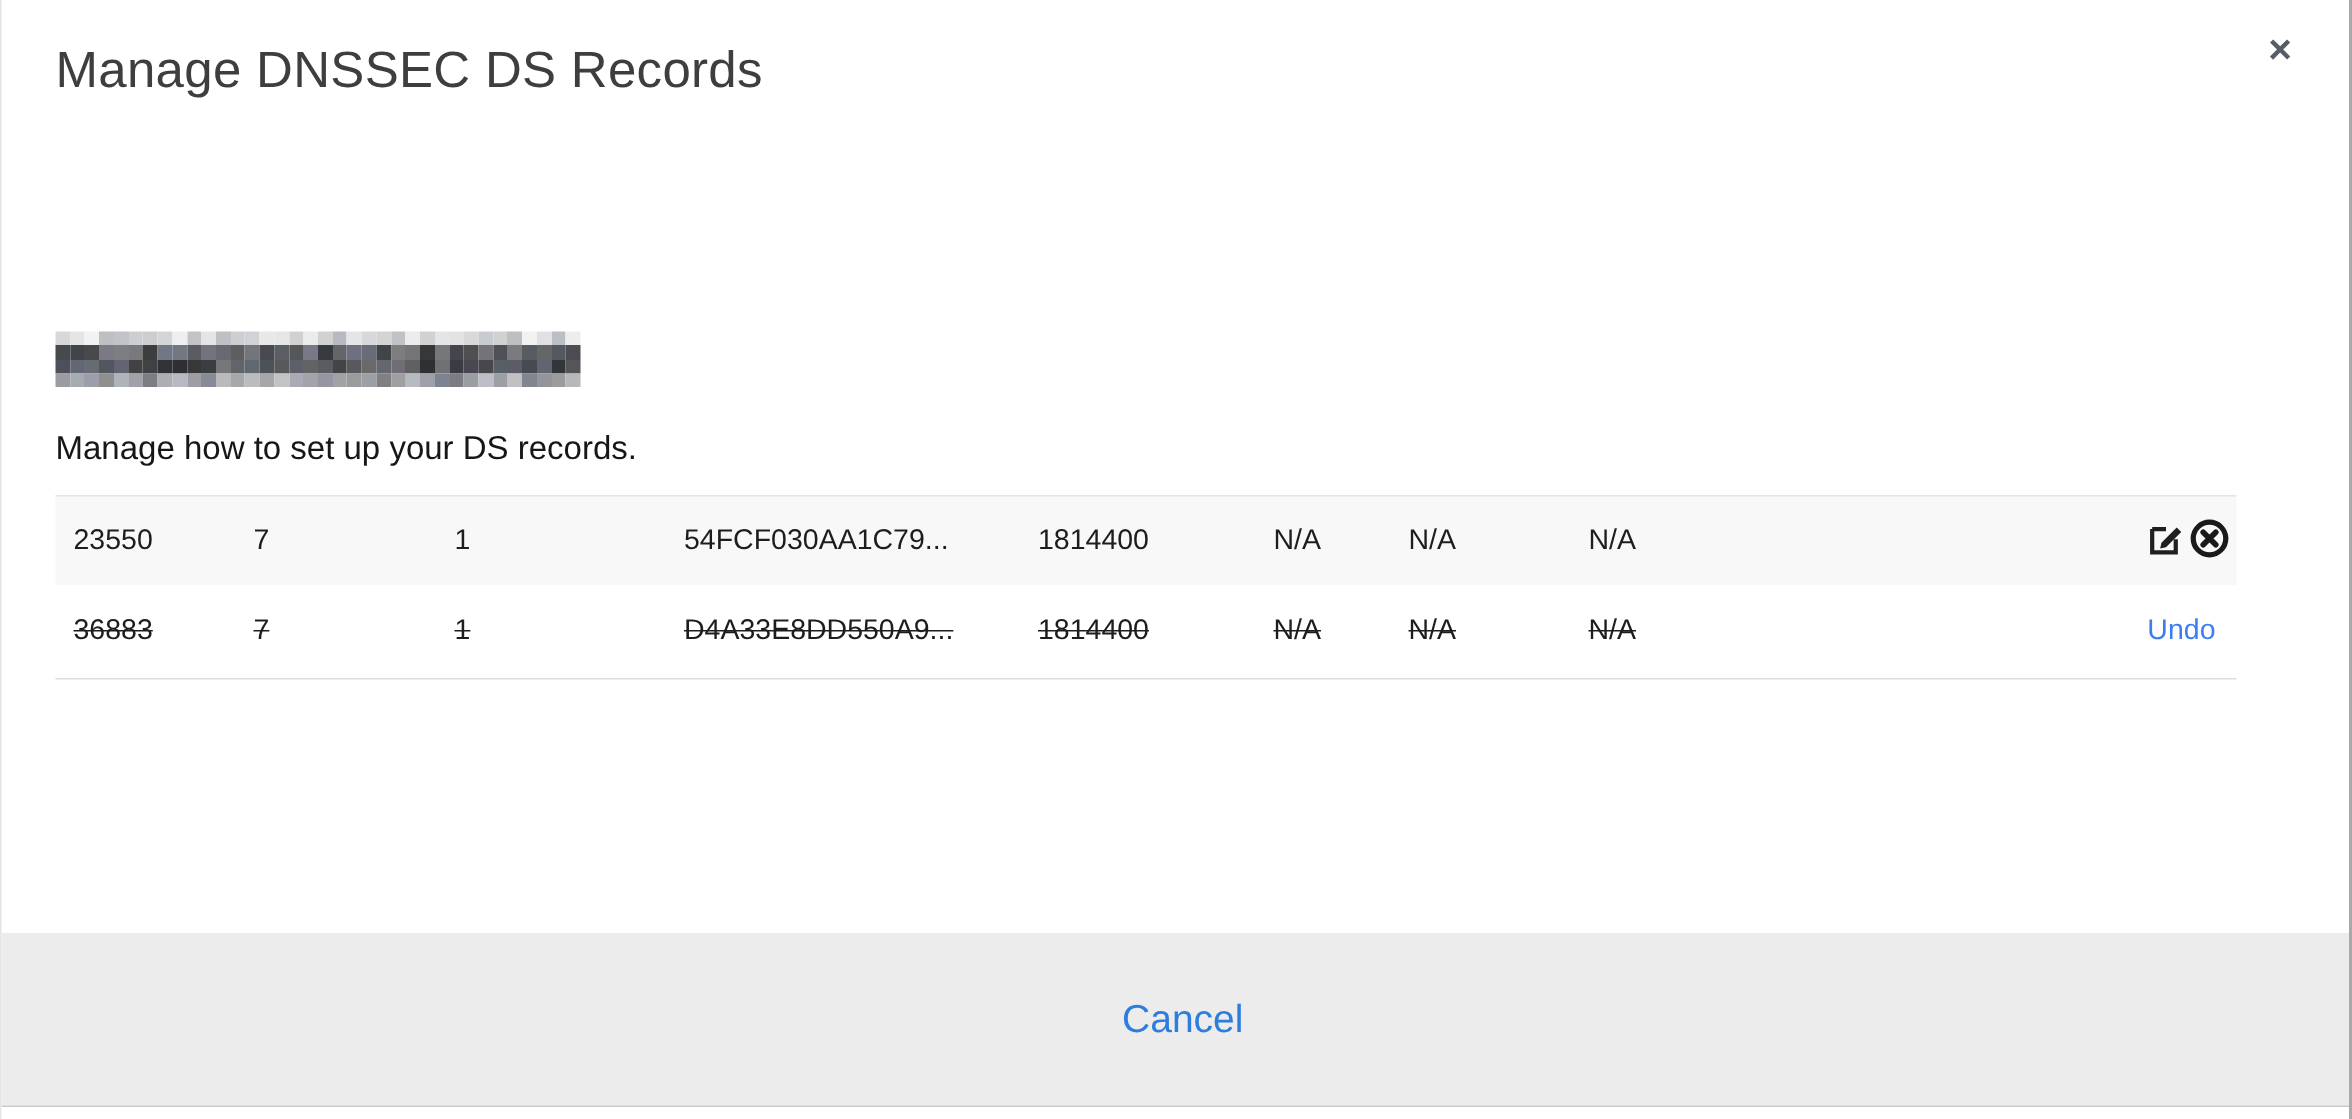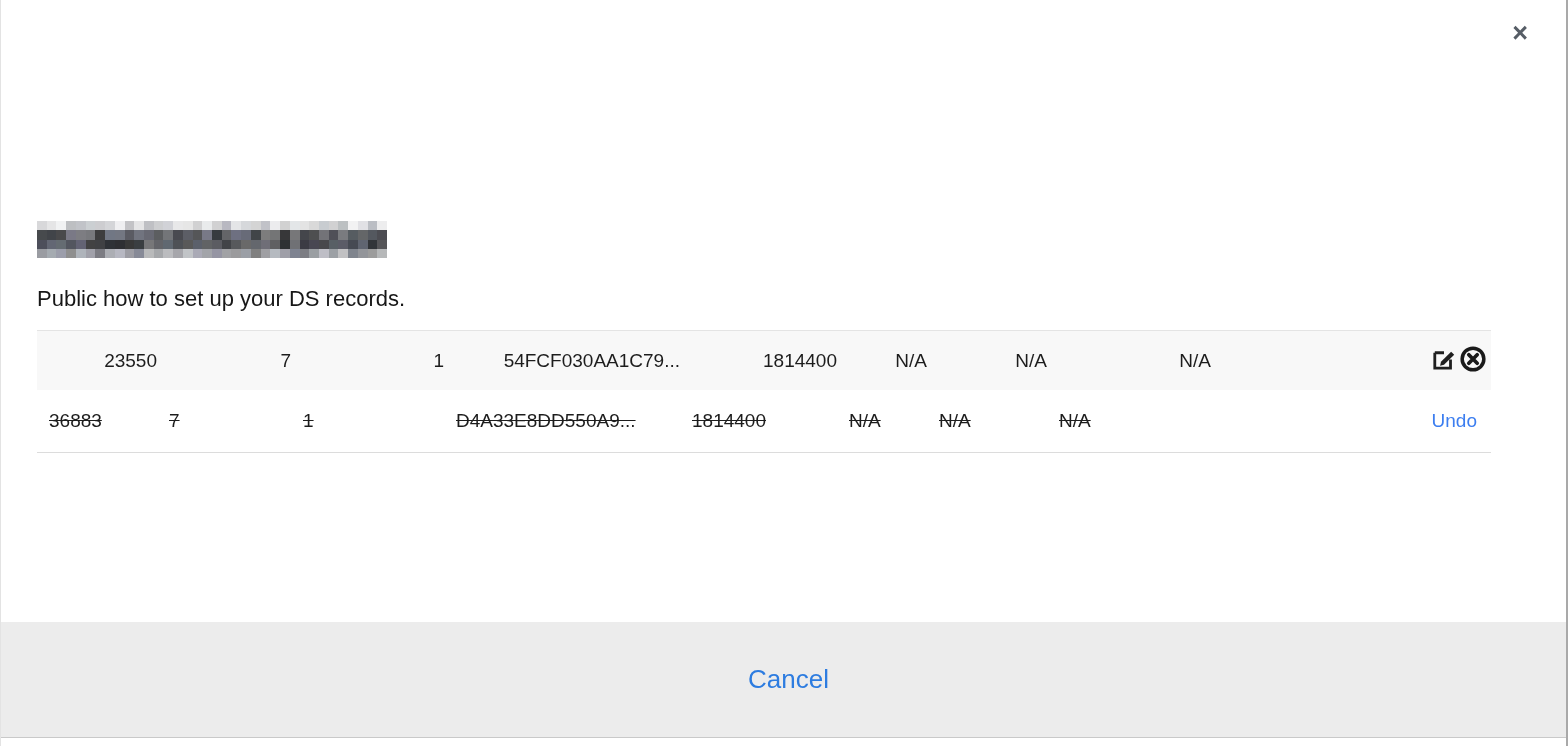--- a/index.html
+++ b/index.html
@@ -35,21 +35,21 @@
     position:absolute; left:36px; top:330px; width:1454px;
     font-size:19px; color:#1d1d1d;
   }
   .t-row{
     display:grid;
     grid-template-columns:120px 134px 153px 236px 157px 90px 120px 164px 204px 1fr;
     align-items:center;
   }
   .t-row > div{ padding-left:12px; white-space:nowrap; overflow:hidden; }
   .t-head{ height:47px; color:#2e2e2e; }
-  .t-body1{ height:60px; background:#f8f8f8; border-top:1px solid #e4e4e4;text-align:right; }
+  .t-body1{ height:60px; background:#f8f8f8; border-top:1px solid #e4e4e4; }
   .t-body2{ height:63px; background:#fff; border-bottom:1px solid #dcdcdc; }
   .deleted > div{ text-decoration:line-through; }
   .cell-actions{ display:flex; justify-content:flex-end; align-items:center; gap:2px; padding-right:4px; }
   .deleted .cell-actions{ text-decoration:none; padding-right:14px; }
   .icon-btn{ background:none; border:none; padding:0; cursor:pointer; display:flex; align-items:center; }
   .undo-link{ color:#3c7ef0; font-size:19px; text-decoration:none; cursor:pointer; }
 
   .add-btn{
     position:absolute; left:36px; top:514px; width:212px; height:40px;
     background:#fff; border:2px solid #679409; color:#679409;
@@ -73,20 +73,21 @@
   }
 
   .bottom-line{ position:absolute; left:0; top:737px; width:100%; height:1px; background:#c9c9c9; }
   .bottom-strip{ position:absolute; left:0; top:738px; width:100%; height:8px; background:#fff; }
 </style>
 </head>
 <body>
 
 <div class="viewport">
 
+  <h1 class="modal-title">Manage DNSSEC DS Records</h1>
   <span class="close-x">×</span>
 
   <div class="redacted">
       <i style="background: rgb(216, 216, 218);"></i>
       <i style="background: rgb(229, 229, 230);"></i>
       <i style="background: rgb(241, 242, 243);"></i>
       <i style="background: rgb(189, 191, 194);"></i>
       <i style="background: rgb(193, 195, 200);"></i>
       <i style="background: rgb(203, 207, 210);"></i>
       <i style="background: rgb(205, 205, 208);"></i>
@@ -222,21 +223,21 @@
       <i style="background: rgb(154, 158, 162);"></i>
       <i style="background: rgb(190, 190, 198);"></i>
       <i style="background: rgb(156, 160, 165);"></i>
       <i style="background: rgb(193, 193, 195);"></i>
       <i style="background: rgb(128, 133, 142);"></i>
       <i style="background: rgb(147, 149, 154);"></i>
       <i style="background: rgb(156, 156, 156);"></i>
       <i style="background: rgb(182, 184, 185);"></i>
     </div>
 
-  <p class="instruction">Public how to set up your DS records.</p>
+  <p class="instruction">Manage how to set up your DS records.</p>
 
   <div class="ds-table">
 
     <div class="t-row t-body1">
       <div>23550</div>
       <div>7</div>
       <div>1</div>
       <div>54FCF030AA1C79...</div>
       <div>1814400</div>
       <div>N/A</div>

